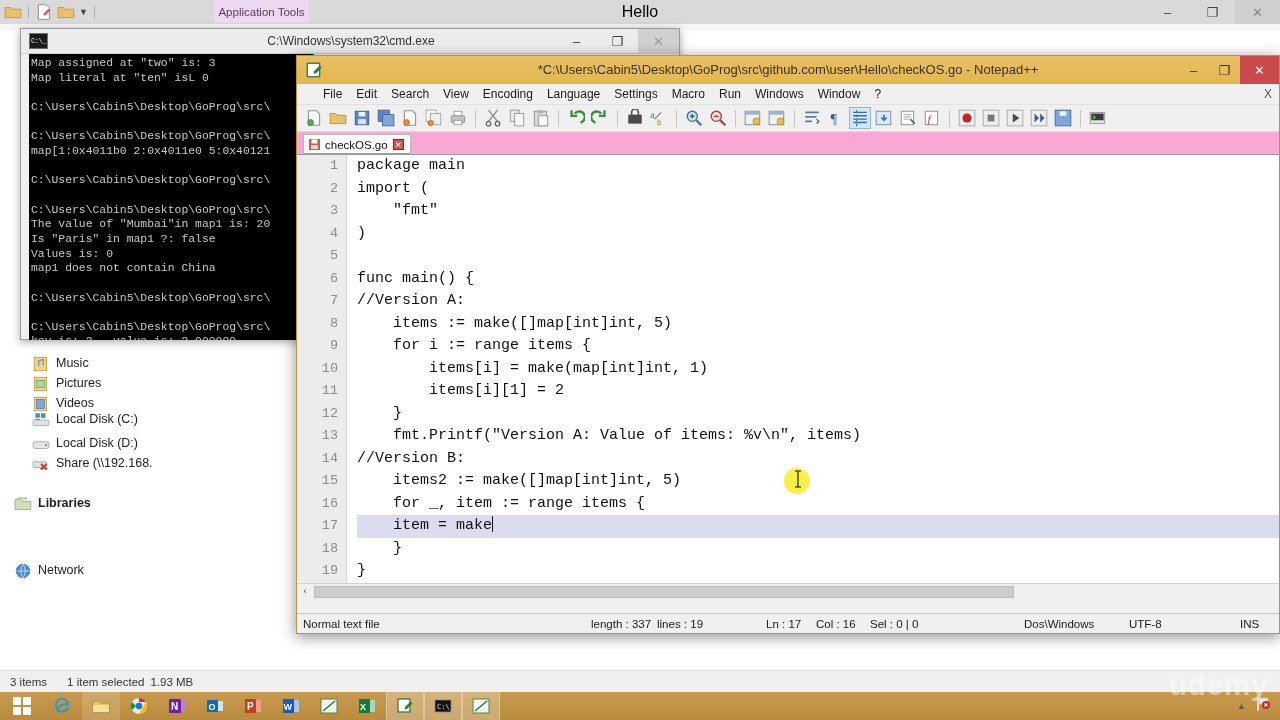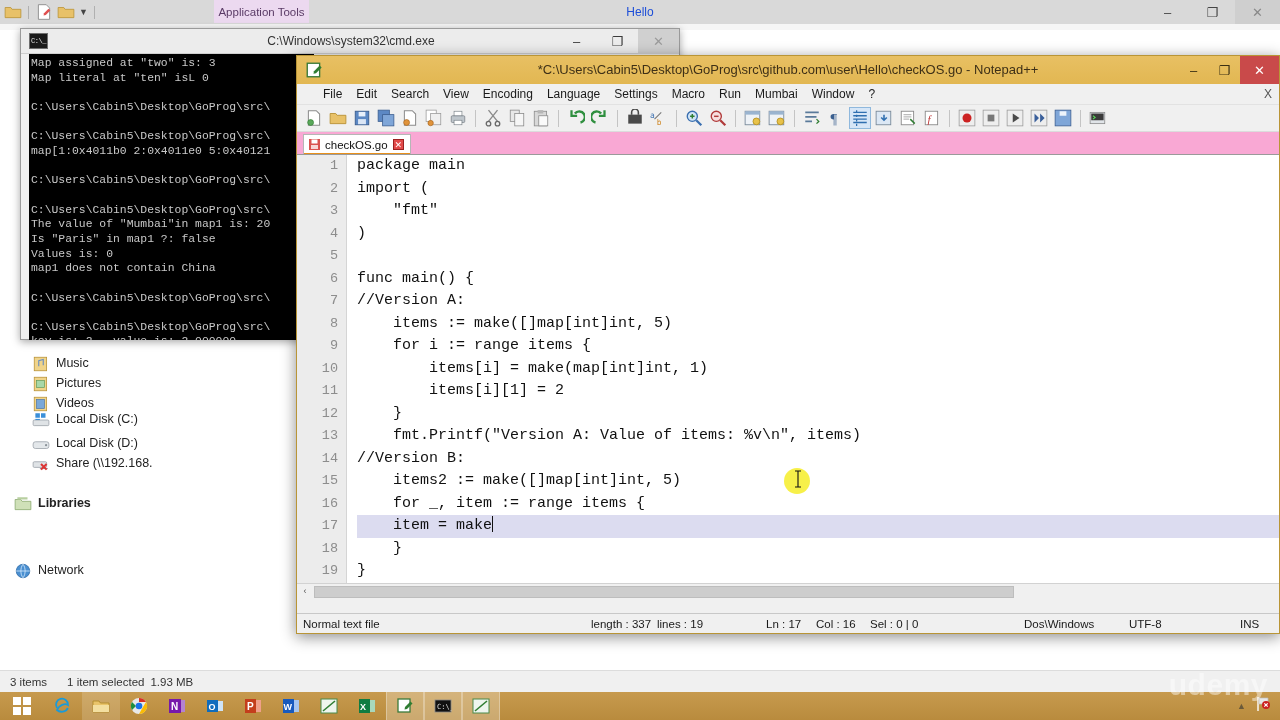--- a/index.html
+++ b/index.html
@@ -16,21 +16,21 @@
     position: absolute; left: 0; top: 0; width: 1280px; height: 692px;
     background: #f0f0f0;
   }
   .exp-titlebar {
     position: absolute; left: 0; top: 0; width: 1280px; height: 24px;
     background: #d9d9d9;
   }
   .exp-title {
     position: absolute; left: 0; top: 0; width: 1280px; height: 24px;
     line-height: 24px; text-align: center;
-    font-size: 12px; color: #1d4ed8;
+    font-size: 16px; color: #000000;
   }
   .exp-qat { position: absolute; left: 4px; top: 2px; display: flex; align-items: center; gap: 4px; height: 20px; }
   .qat-sep { width: 1px; height: 13px; background: #b0b0b0; margin: 0 2px; }
   .exp-wbtns { position: absolute; right: 0; top: 0; display: flex; height: 24px; }
   .exp-wbtn { width: 45px; height: 24px; display: flex; align-items: center; justify-content: center;
     font-size: 13px; color: #444; }
   .exp-wbtn.close { background: #cfcfcf; color: #888; }
   .apptools {
     position: absolute; left: 214px; top: 0px; width: 95px; height: 23px;
     background: #ecd9f0; color: #5a3b66; font-size: 11.5px;
@@ -426,21 +426,21 @@
     <div class="npp-menubar">
       <span class="menu-item">File</span>
       <span class="menu-item">Edit</span>
       <span class="menu-item">Search</span>
       <span class="menu-item">View</span>
       <span class="menu-item">Encoding</span>
       <span class="menu-item">Language</span>
       <span class="menu-item">Settings</span>
       <span class="menu-item">Macro</span>
       <span class="menu-item">Run</span>
-      <span class="menu-item">Mumbai</span>
+      <span class="menu-item">Windows</span>
       <span class="menu-item">Window</span>
       <span class="menu-item">?</span>
       <span class="npp-xbtn">X</span>
     </div>
 
     <div class="npp-toolbar">
       <span class="tb-btn">
         <svg class="sqico" viewBox="0 0 16 16" style="margin:2px">
             <path d="M3 1.5h7l3 3V14.5H3z" fill="#fff" stroke="#8a8a8a" stroke-width=".9"></path>
             <circle cx="5" cy="12" r="2.6" fill="#5aa85a" stroke="#2f7d32" stroke-width=".6"></circle>

